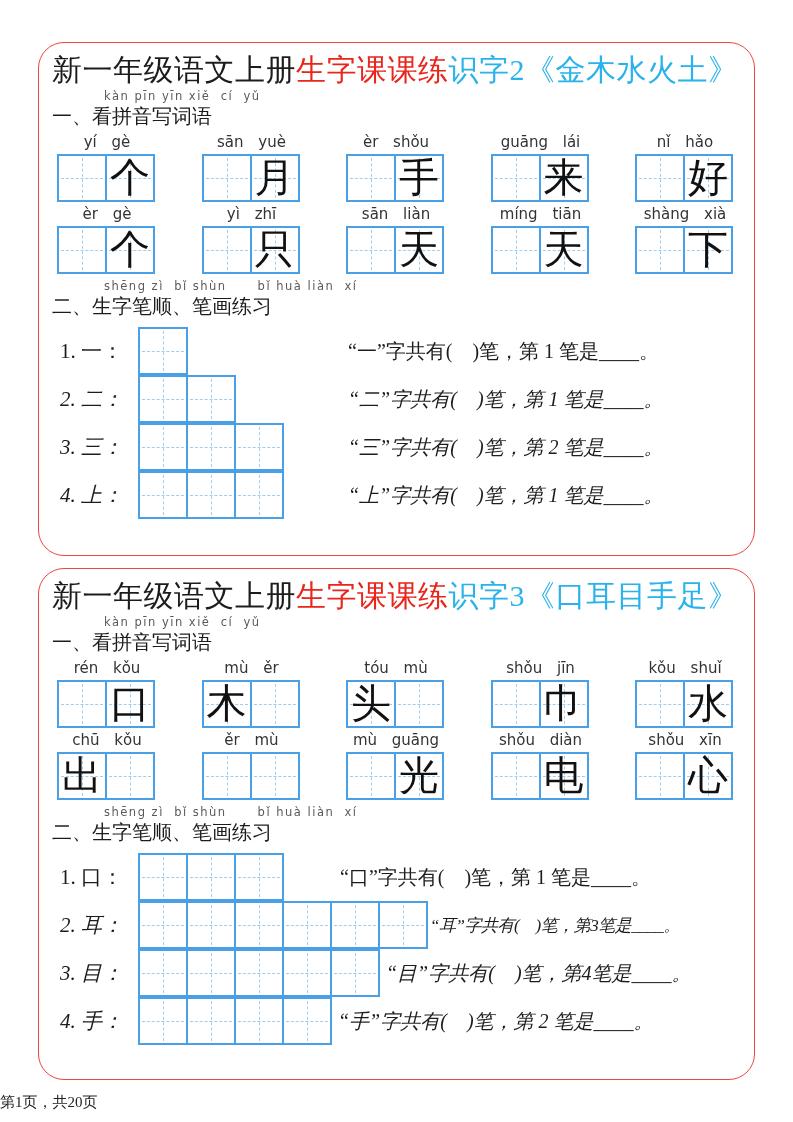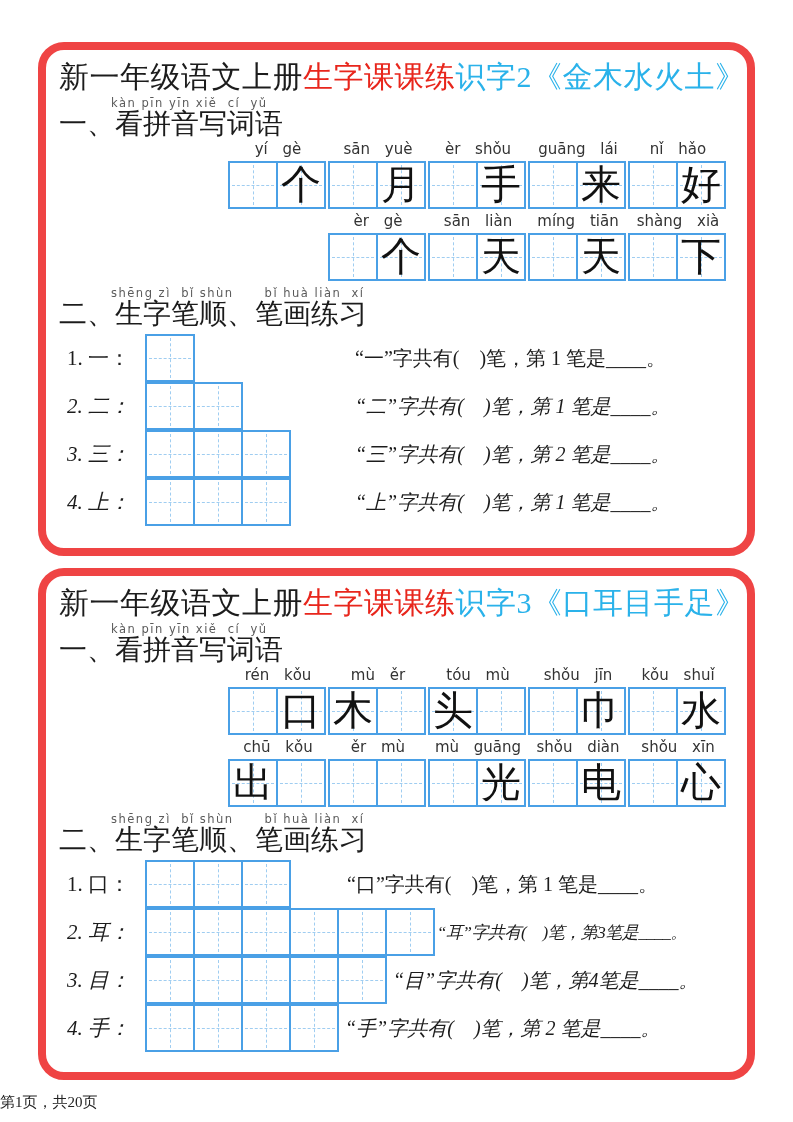--- a/index.html
+++ b/index.html
@@ -7,33 +7,33 @@
   }
   *{box-sizing:border-box;}
   html,body{margin:0;padding:0;}
   body{
     width:793px;height:1122px;background:#ffffff;color:var(--ink);
     font-family:"Liberation Serif","DejaVu Serif",serif;
     overflow:hidden;
   }
   .page{padding-top:42px;}
   .sheet{
-    margin:0 38px;border:8px solid #ef4444;border-radius:26px;
+    margin:0 38px;border:1px solid #ef4444;border-radius:26px;
     height:514px;padding:8px 15px 0 13px;overflow:hidden;background:#fff;
   }
   #sheet2{margin-top:12px;height:512px;}
   .title{font-size:30px;line-height:37px;white-space:nowrap;letter-spacing:0.5px;}
   .t-red{color:var(--red);}
   .t-blue{color:var(--blue);}
   .sec-pinyin{
     font-family:"DejaVu Sans","Liberation Sans",sans-serif;
     font-size:11.5px;color:#5a5a5a;margin:1px 0 0 52px;white-space:pre;letter-spacing:1.5px;
   }
-  .sec-heading{font-size:28px;line-height:27px;}
-  .wrow{display:flex;justify-content:flex-end;padding:0 4px 0 5px;margin-top:1px;}
+  .sec-heading{font-size:20px;line-height:27px;}
+  .wrow{display:flex;justify-content:space-between;padding:0 4px 0 5px;margin-top:1px;}
   .group{width:100px;flex:none;}
   .gpy{
     text-align:center;font-family:"DejaVu Sans","Liberation Sans",sans-serif;
     font-size:15px;color:#333;height:23px;line-height:23px;word-spacing:10px;white-space:nowrap;
   }
   .pair{display:flex;}
   .cell,.sbox{
     width:50px;height:48px;border:2px solid var(--grid);position:relative;background:#fff;flex:none;
   }
   .cell+.cell,.sbox+.sbox{margin-left:-2px;}
@@ -133,20 +133,31 @@
           <div class="pair">
             <div class="cell">
               <span class="han"></span>
             </div>
             <div class="cell">
               <span class="han">个</span>
             </div>
           </div>
         </div>
       <div class="group">
+          <div class="gpy">yì zhī</div>
+          <div class="pair">
+            <div class="cell">
+              <span class="han"></span>
+            </div>
+            <div class="cell">
+              <span class="han">只</span>
+            </div>
+          </div>
+        </div>
+      <div class="group">
           <div class="gpy">sān liàn</div>
           <div class="pair">
             <div class="cell">
               <span class="han"></span>
             </div>
             <div class="cell">
               <span class="han">天</span>
             </div>
           </div>
         </div>

